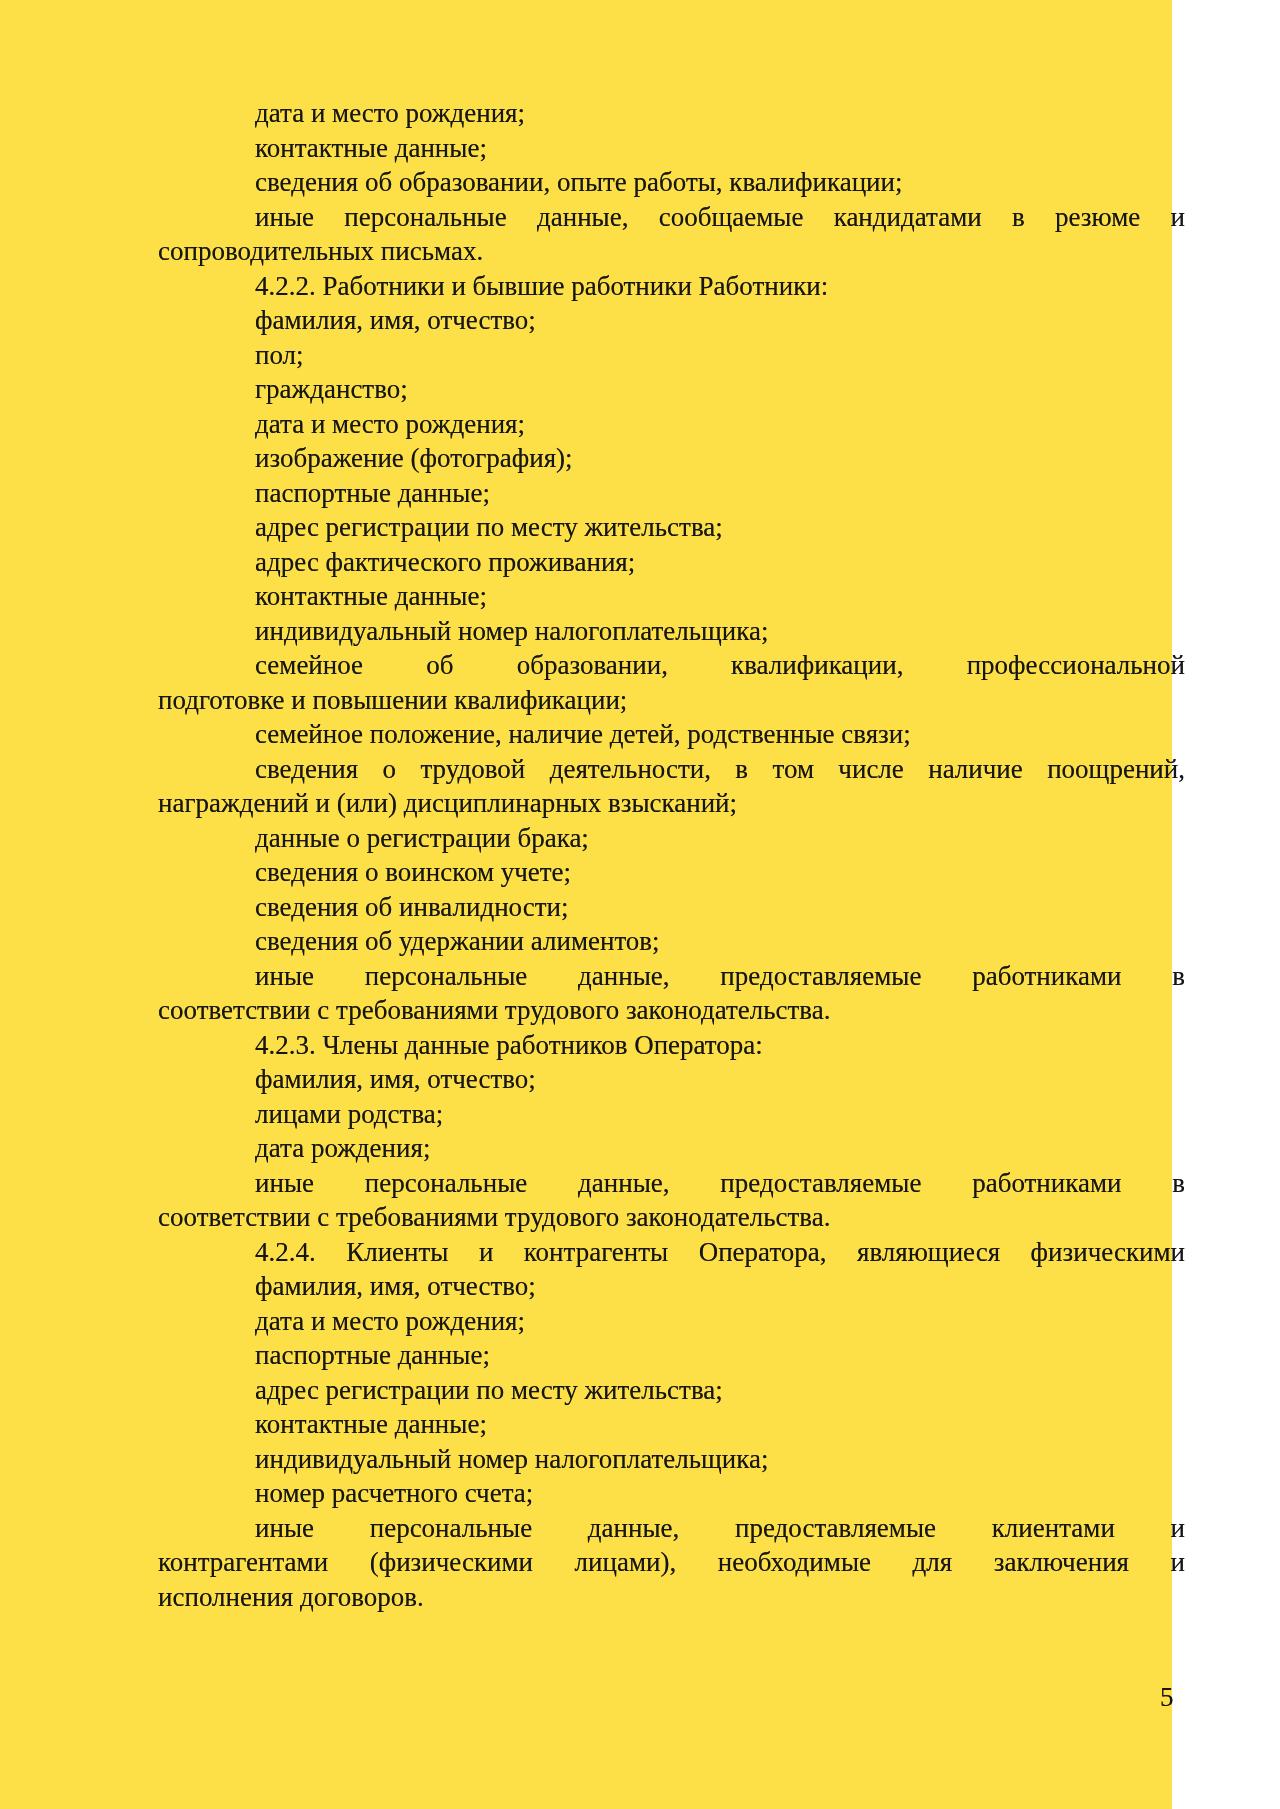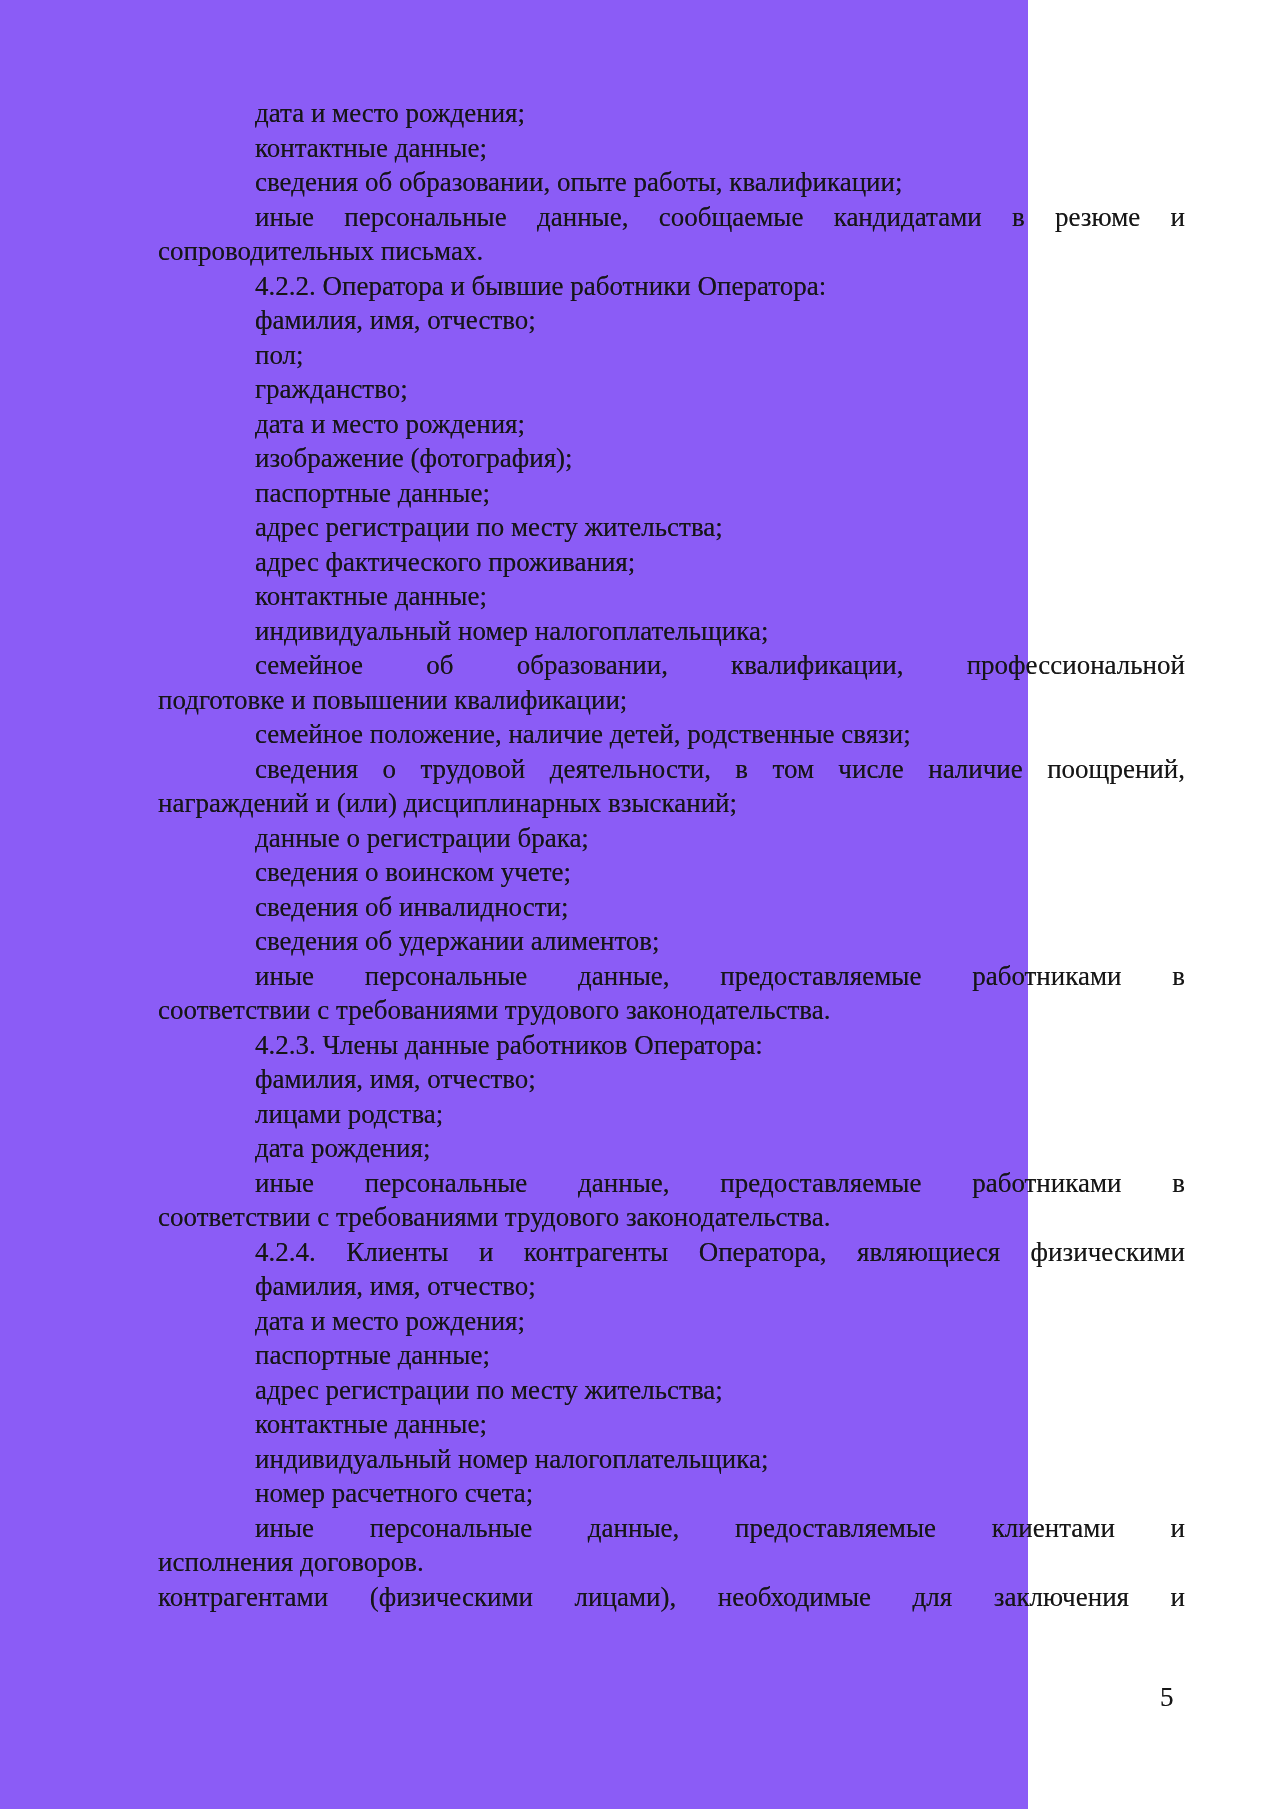--- a/index.html
+++ b/index.html
@@ -4,22 +4,22 @@
 <style>
   html, body { margin: 0; padding: 0; }
   body {
     width: 1280px; height: 1809px;
     background: #ffffff;
     position: relative;
     overflow: hidden;
   }
   .page {
     position: absolute; left: 0; top: 0;
-    width: 1028px; height: 1809px;
-    background: #8b5cf6;
+    width: 1172px; height: 1809px;
+    background: #fde047;
   }
   .textblock {
     position: absolute;
     left: 158px; top: 96px;
     width: 1027px;
     font-family: "Liberation Serif", "DejaVu Serif", serif;
     font-size: 27px;
     line-height: 34.5px;
     color: #161616;
     text-shadow: 0 0 0.5px rgba(0,0,0,0.55);
@@ -53,21 +53,21 @@
 </head>
 <body>
 
 <div class="page">
   <div class="textblock">
     <div class="ln ind">дата и место рождения;</div>
     <div class="ln ind">контактные данные;</div>
     <div class="ln ind">сведения об образовании, опыте работы, квалификации;</div>
     <div class="ln ind fill">иные персональные данные, сообщаемые кандидатами в резюме и</div>
     <div class="ln">сопроводительных письмах.</div>
-    <div class="ln ind">4.2.2. Оператора и бывшие работники Оператора:</div>
+    <div class="ln ind">4.2.2. Работники и бывшие работники Работники:</div>
     <div class="ln ind">фамилия, имя, отчество;</div>
     <div class="ln ind">пол;</div>
     <div class="ln ind">гражданство;</div>
     <div class="ln ind">дата и место рождения;</div>
     <div class="ln ind">изображение (фотография);</div>
     <div class="ln ind">паспортные данные;</div>
     <div class="ln ind">адрес регистрации по месту жительства;</div>
     <div class="ln ind">адрес фактического проживания;</div>
     <div class="ln ind">контактные данные;</div>
     <div class="ln ind">индивидуальный номер налогоплательщика;</div>
@@ -90,20 +90,20 @@
     <div class="ln">соответствии с требованиями трудового законодательства.</div>
     <div class="ln ind fill">4.2.4. Клиенты и контрагенты Оператора, являющиеся физическими</div>
     <div class="ln ind">фамилия, имя, отчество;</div>
     <div class="ln ind">дата и место рождения;</div>
     <div class="ln ind">паспортные данные;</div>
     <div class="ln ind">адрес регистрации по месту жительства;</div>
     <div class="ln ind">контактные данные;</div>
     <div class="ln ind">индивидуальный номер налогоплательщика;</div>
     <div class="ln ind">номер расчетного счета;</div>
     <div class="ln ind fill">иные персональные данные, предоставляемые клиентами и</div>
+    <div class="ln fill">контрагентами (физическими лицами), необходимые для заключения и</div>
     <div class="ln">исполнения договоров.</div>
-    <div class="ln fill">контрагентами (физическими лицами), необходимые для заключения и</div>
   </div>
 
   <div class="speck"></div>
 
   <div class="page-number">5</div>
 </div>
 
 </body></html>

